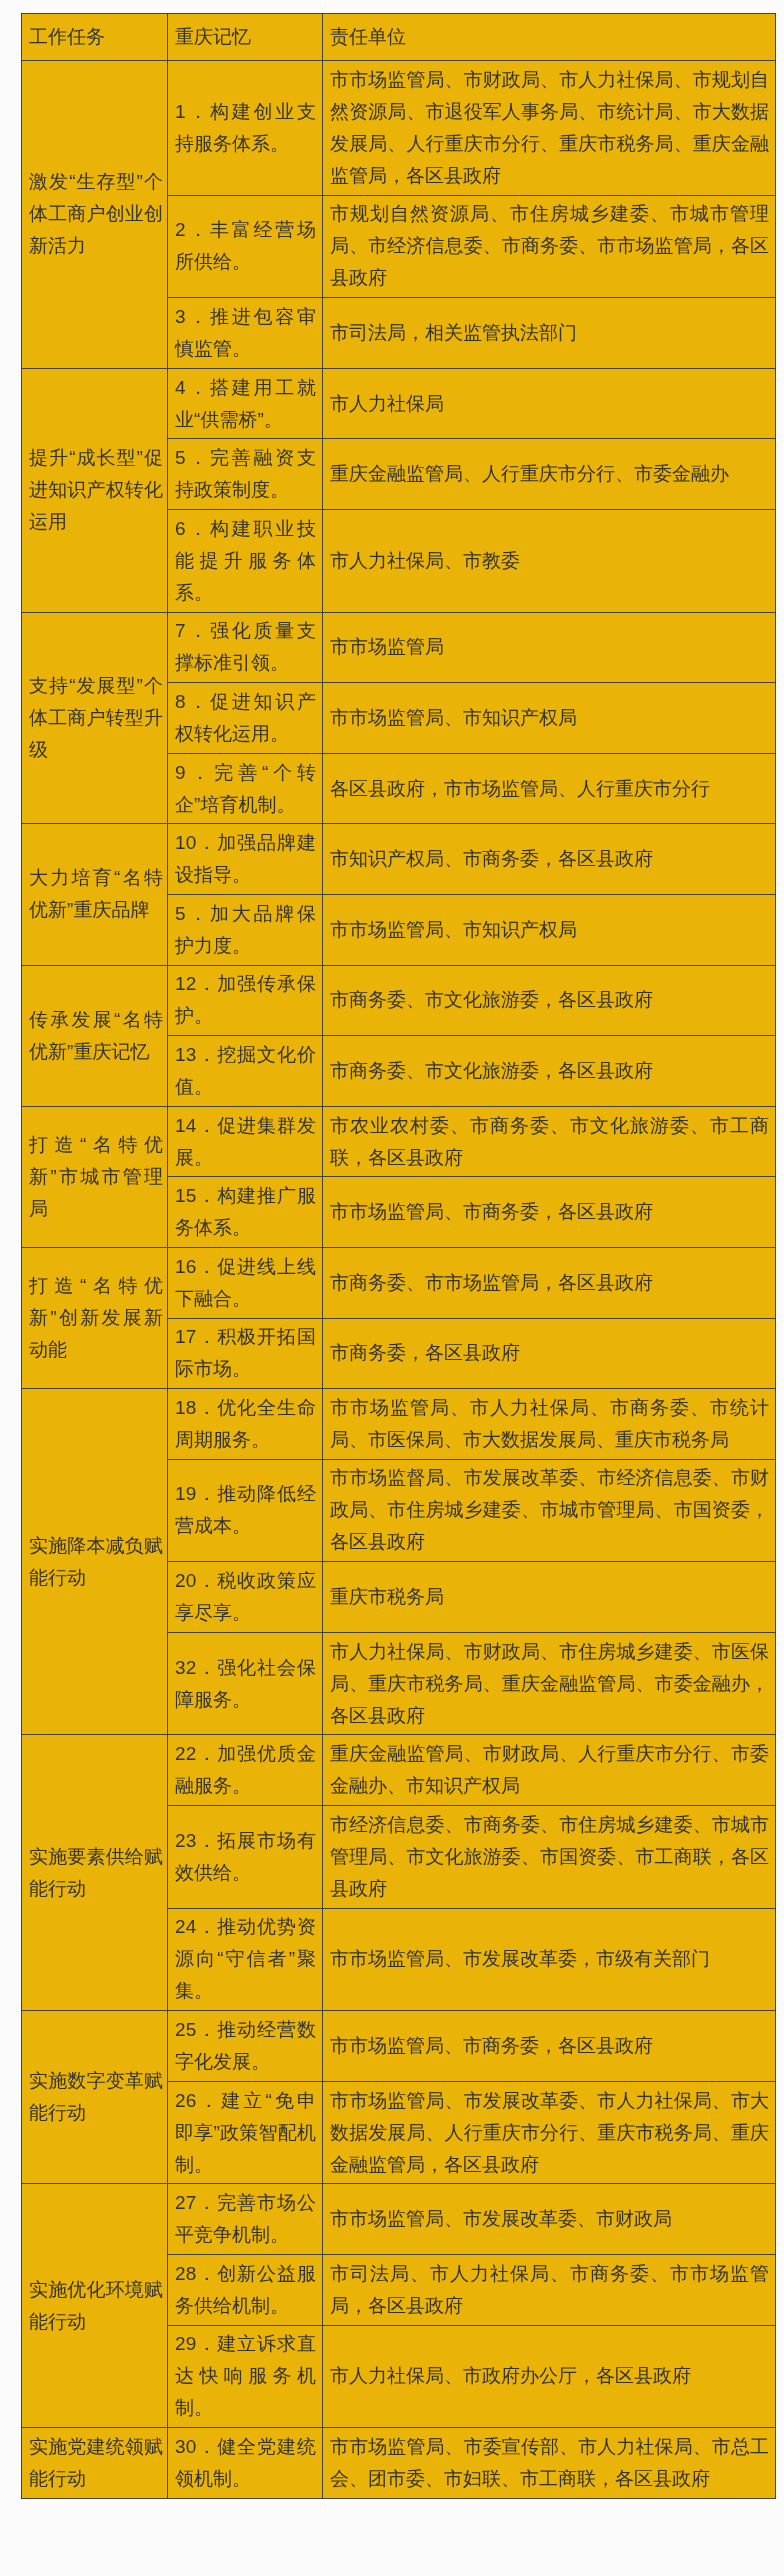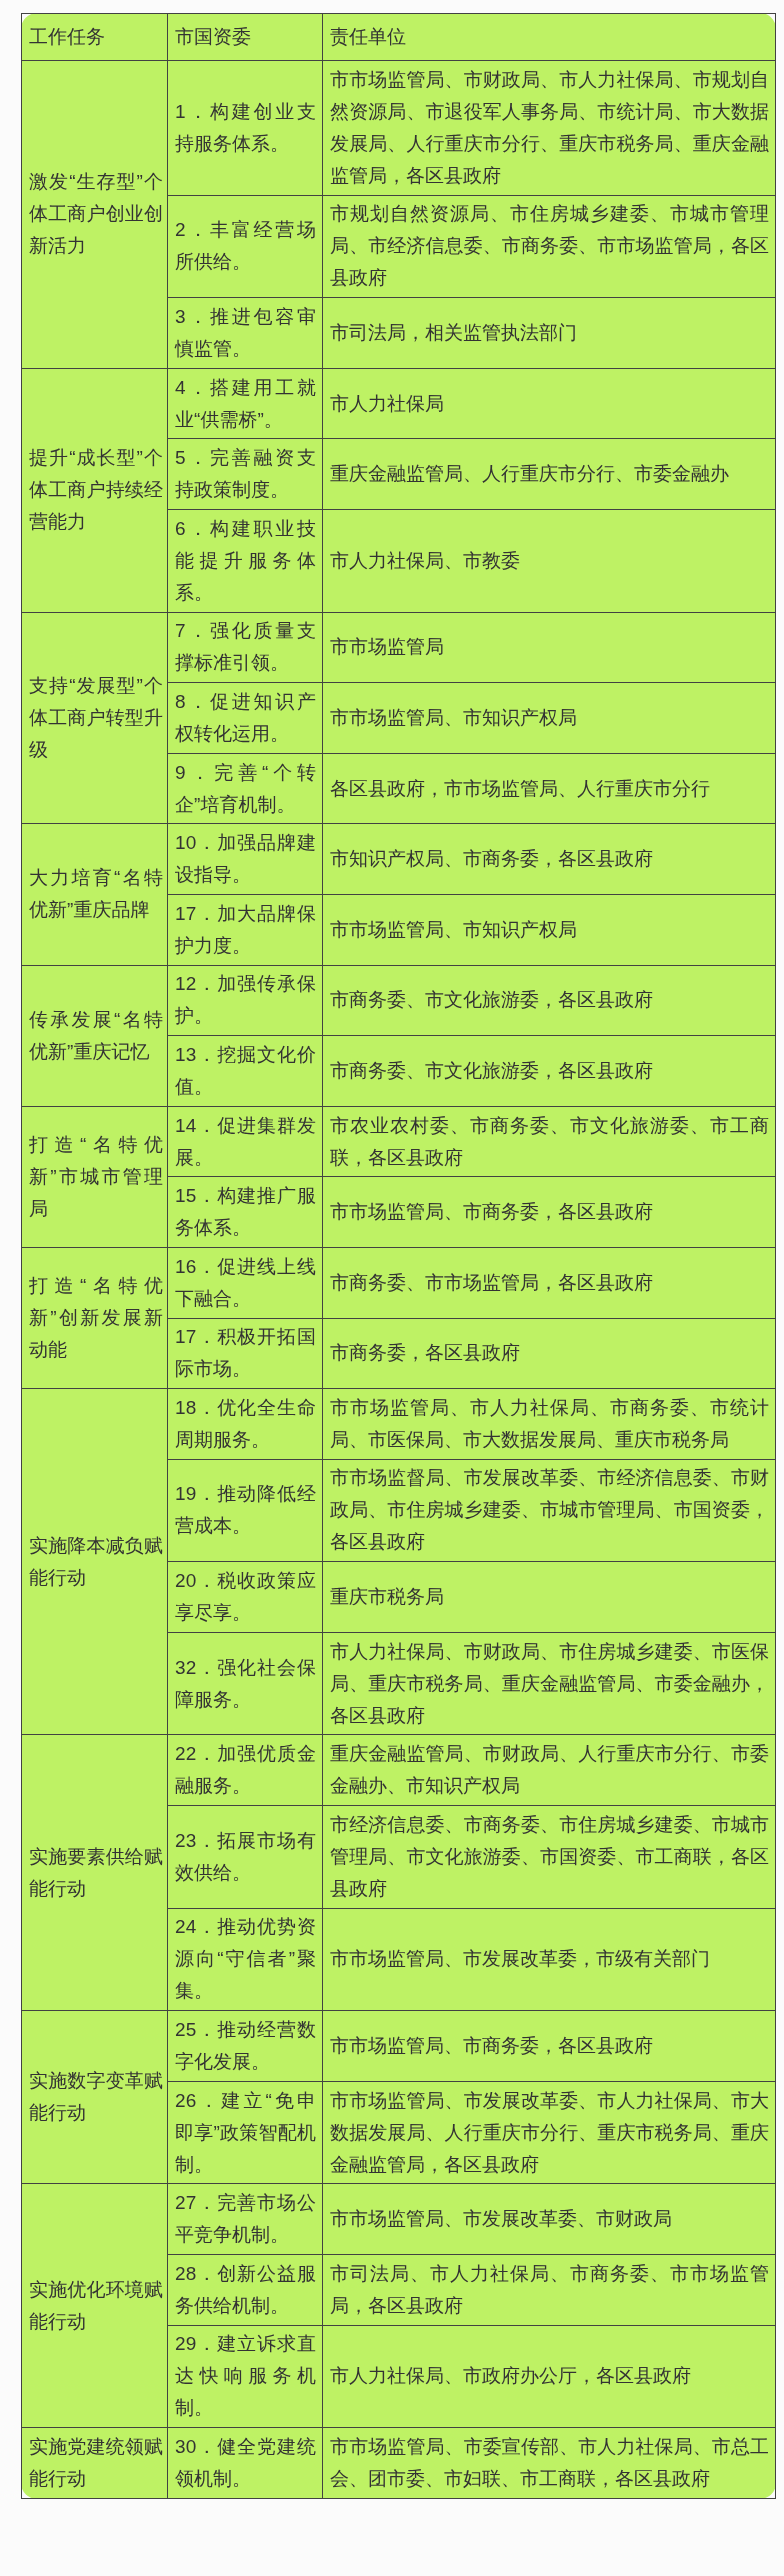--- a/index.html
+++ b/index.html
@@ -11,22 +11,21 @@
   }
   body {
     width: 785px;
     min-height: 2576px;
   }
   table.action-table {
     border-collapse: collapse;
     table-layout: fixed;
     width: 754px;
     margin: 13px 0 0 20.6px;
-    background: #bef264;
-    border-radius: 16px;
+    background: #eab308;
   }
   col.c-task    { width: 146px; }
   col.c-measure { width: 155px; }
   col.c-units   { width: 453px; }
   th, td {
     border: 0.9px solid #424242;
     font-size: 19px;
     line-height: 32px;
     color: #333333;
     font-weight: normal;
@@ -49,40 +48,40 @@
 
 <table class="action-table">
   <colgroup>
     <col class="c-task">
     <col class="c-measure">
     <col class="c-units">
   </colgroup>
   <thead>
     <tr>
       <th>工作任务</th>
-      <th>市国资委</th>
+      <th>重庆记忆</th>
       <th>责任单位</th>
     </tr>
   </thead>
   <tbody id="table-body">
       <tr>
         <td class="task-cell" rowspan="3">激发“生存型”个体工商户创业创新活力</td>
         <td class="measure-cell">1．构建创业支持服务体系。</td>
         <td class="units-cell">市市场监管局、市财政局、市人力社保局、市规划自然资源局、市退役军人事务局、市统计局、市大数据发展局、人行重庆市分行、重庆市税务局、重庆金融监管局，各区县政府</td>
       </tr>
       <tr>
         <td class="measure-cell">2．丰富经营场所供给。</td>
         <td class="units-cell">市规划自然资源局、市住房城乡建委、市城市管理局、市经济信息委、市商务委、市市场监管局，各区县政府</td>
       </tr>
       <tr>
         <td class="measure-cell">3．推进包容审慎监管。</td>
         <td class="units-cell">市司法局，相关监管执法部门</td>
       </tr>
       <tr>
-        <td class="task-cell" rowspan="3">提升“成长型”个体工商户持续经营能力</td>
+        <td class="task-cell" rowspan="3">提升“成长型”促进知识产权转化运用</td>
         <td class="measure-cell">4．搭建用工就业“供需桥”。</td>
         <td class="units-cell">市人力社保局</td>
       </tr>
       <tr>
         <td class="measure-cell">5．完善融资支持政策制度。</td>
         <td class="units-cell">重庆金融监管局、人行重庆市分行、市委金融办</td>
       </tr>
       <tr>
         <td class="measure-cell">6．构建职业技能提升服务体系。</td>
         <td class="units-cell">市人力社保局、市教委</td>
@@ -99,21 +98,21 @@
       <tr>
         <td class="measure-cell">9．完善“个转企”培育机制。</td>
         <td class="units-cell">各区县政府，市市场监管局、人行重庆市分行</td>
       </tr>
       <tr>
         <td class="task-cell" rowspan="2">大力培育“名特优新”重庆品牌</td>
         <td class="measure-cell">10．加强品牌建设指导。</td>
         <td class="units-cell">市知识产权局、市商务委，各区县政府</td>
       </tr>
       <tr>
-        <td class="measure-cell">17．加大品牌保护力度。</td>
+        <td class="measure-cell">5．加大品牌保护力度。</td>
         <td class="units-cell">市市场监管局、市知识产权局</td>
       </tr>
       <tr>
         <td class="task-cell" rowspan="2">传承发展“名特优新”重庆记忆</td>
         <td class="measure-cell">12．加强传承保护。</td>
         <td class="units-cell">市商务委、市文化旅游委，各区县政府</td>
       </tr>
       <tr>
         <td class="measure-cell">13．挖掘文化价值。</td>
         <td class="units-cell">市商务委、市文化旅游委，各区县政府</td>

